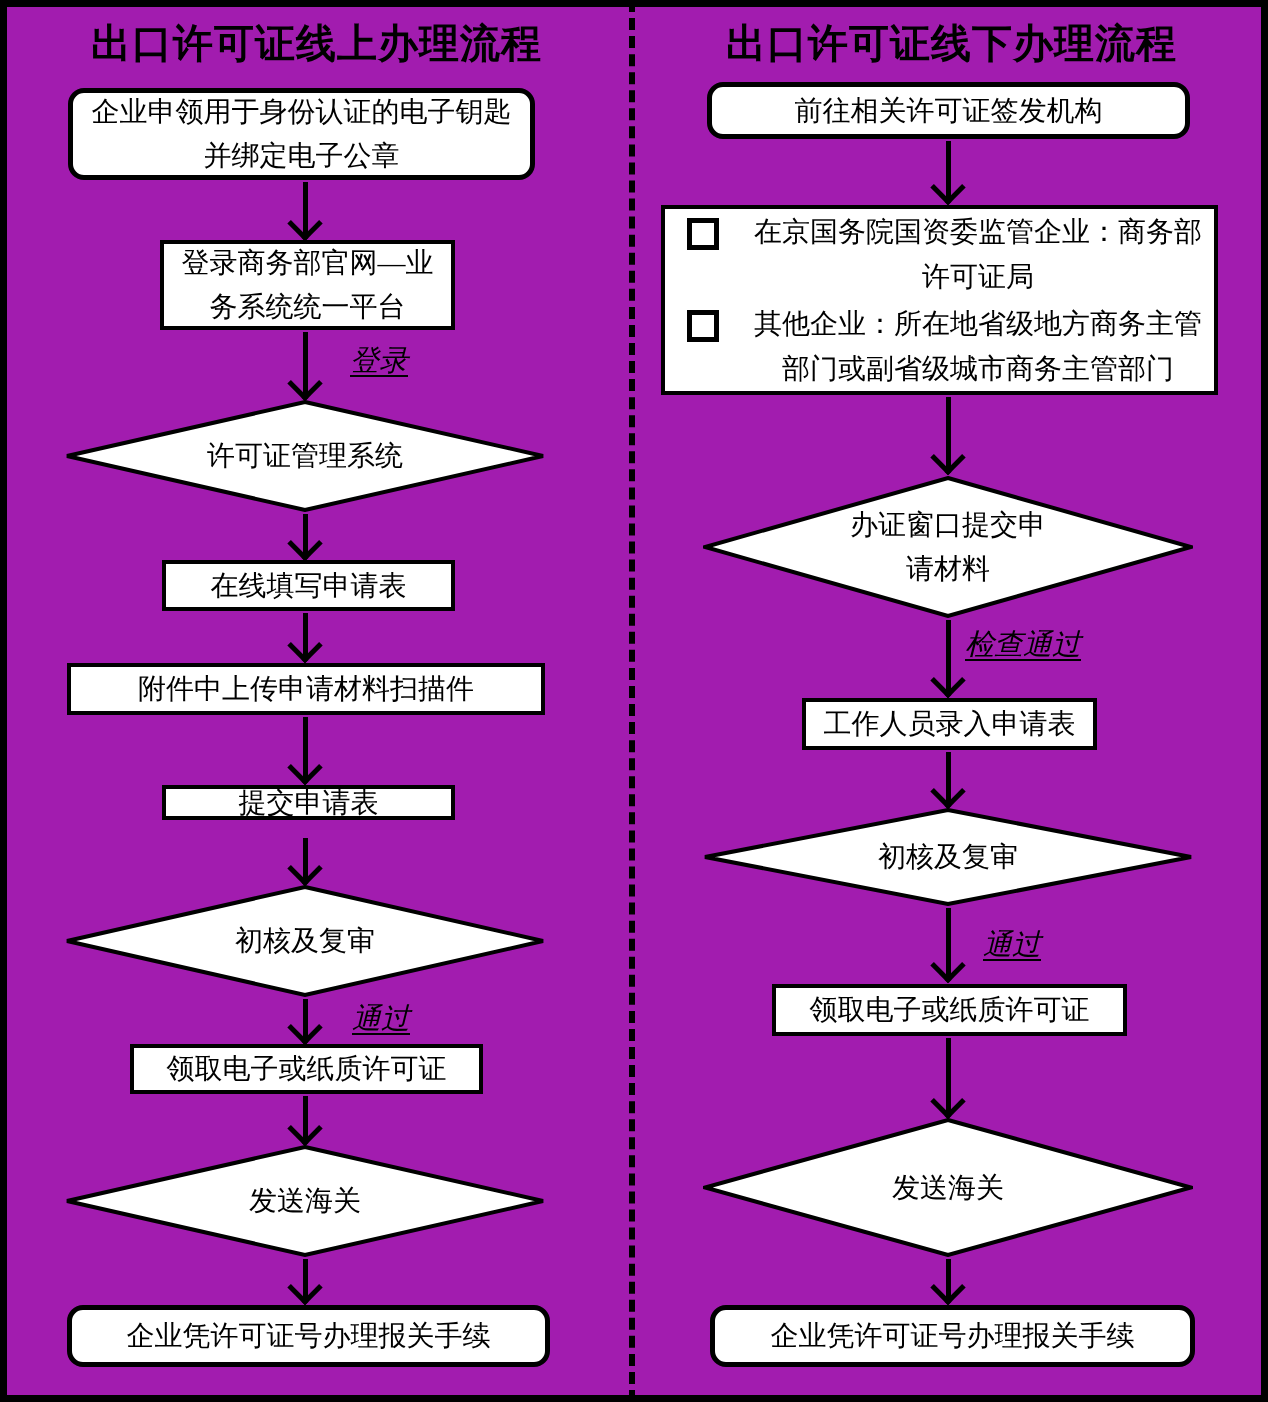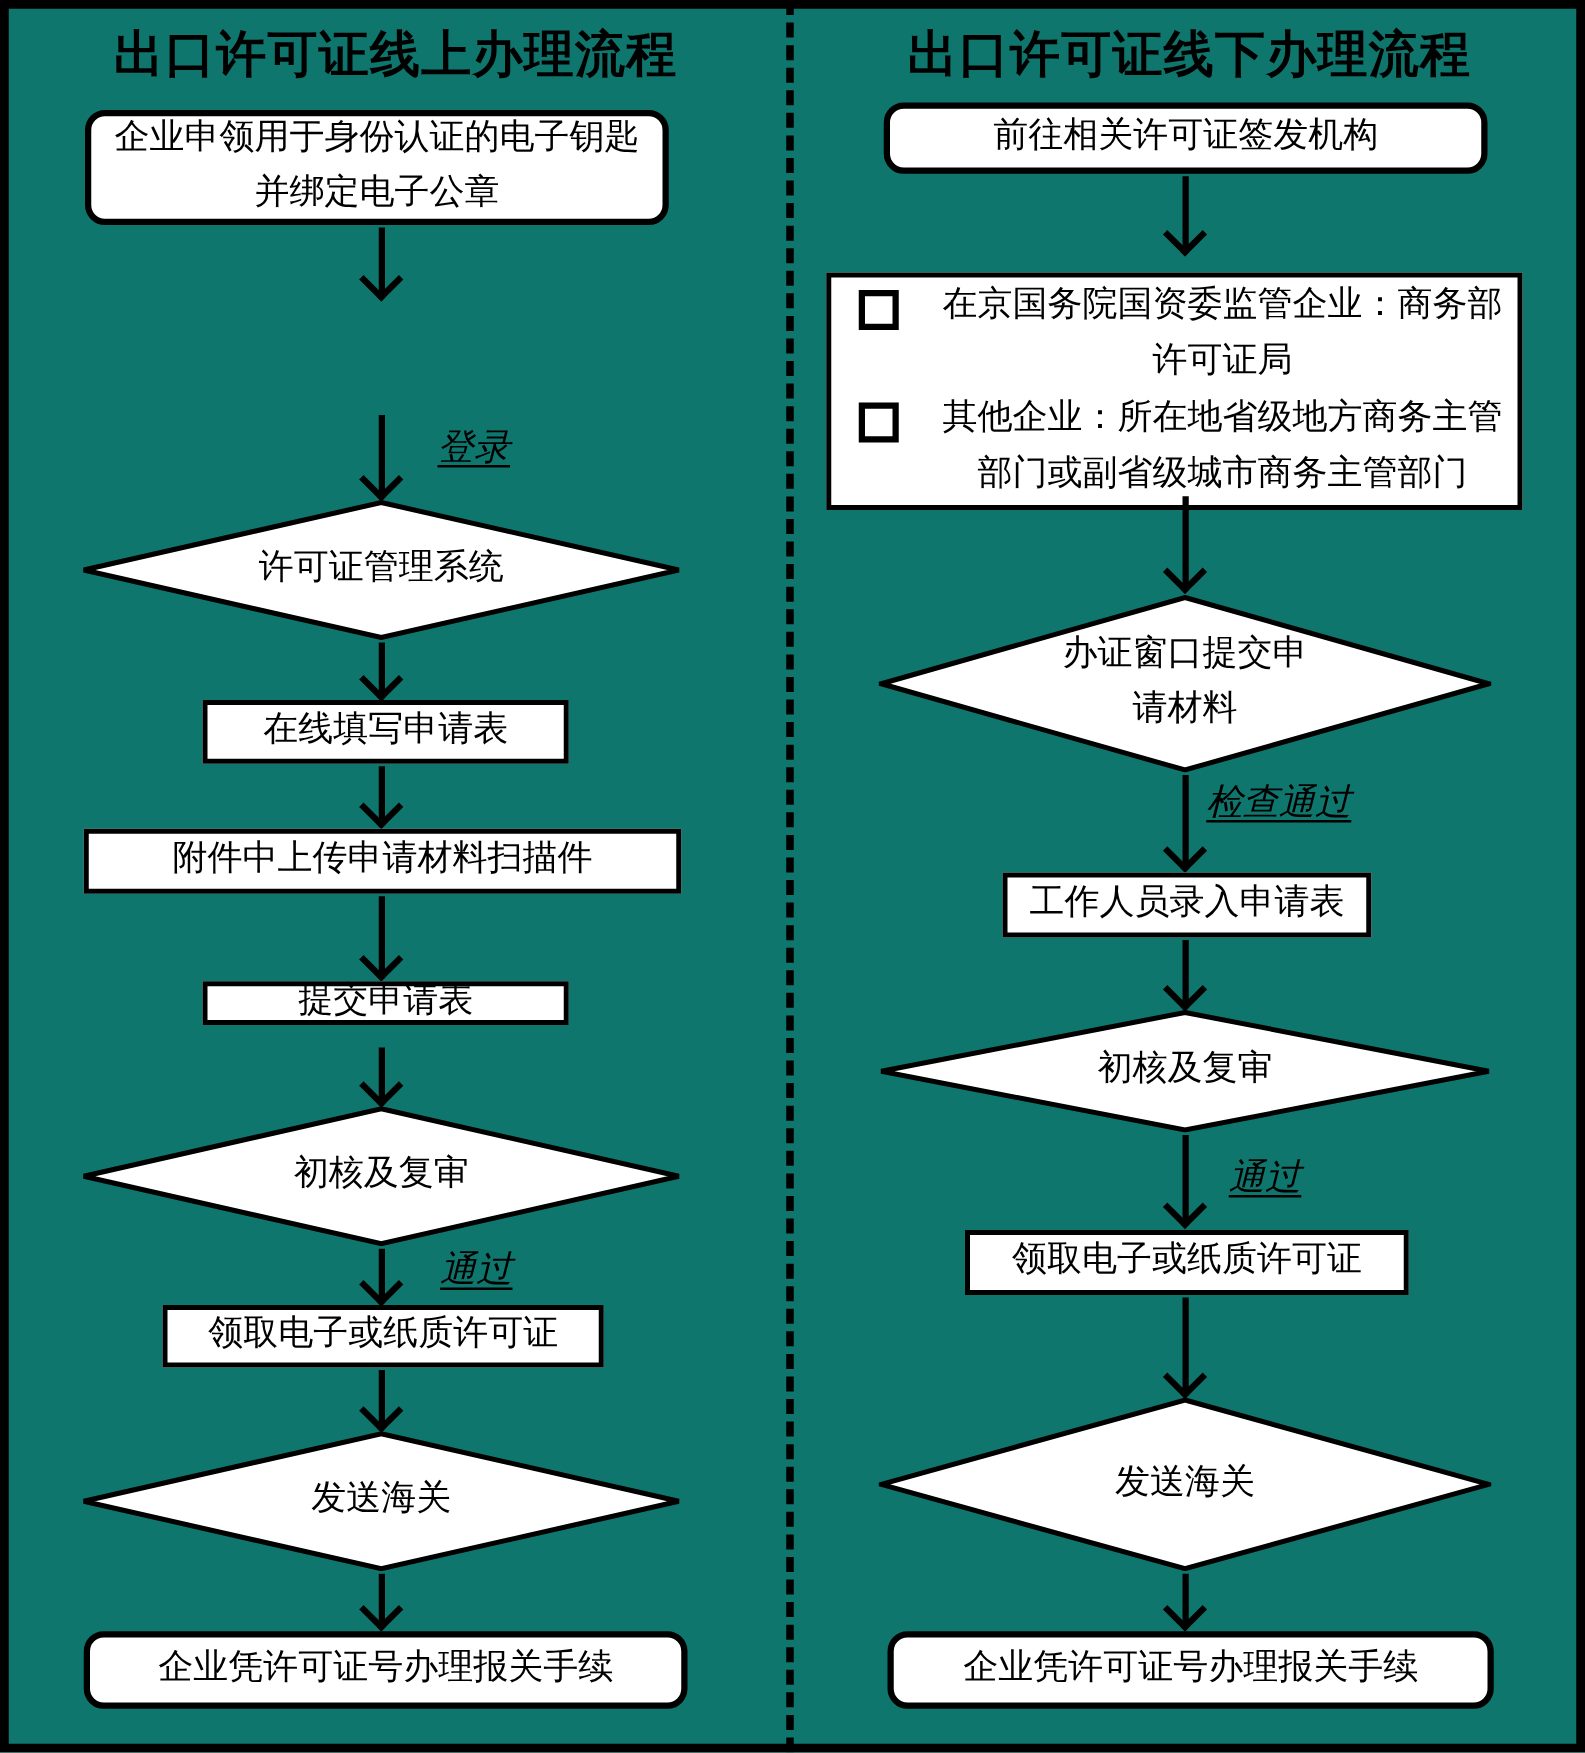--- a/index.html
+++ b/index.html
@@ -1,21 +1,21 @@
 <!DOCTYPE html>
 <html><head>
 <meta charset="utf-8">
 <style>
   html, body { margin: 0; padding: 0; background: #888; }
   .canvas {
     position: relative;
     width: 1268px;
     height: 1402px;
-    background: #0f766e;
-    font-family: Liberation Mono, monospace;
+    background: #a21caf;
+    font-family: Liberation Serif, serif;
     color: #000;
     overflow: hidden;
     margin: 0 auto;
   }
   .frame {
     position: absolute; inset: 0;
     border: 7px solid #000;
     pointer-events: none;
   }
   .divider {
@@ -84,20 +84,23 @@
   <div class="divider"></div>
 
   <div class="col-title" style="left:0;width:633px;">出口许可证线上办理流程</div>
 
   <div class="node terminator" style="left:68px;top:88px;width:467px;height:92px;">
     <span class="wrap-15">企业申领用于身份认证的电子钥匙并绑定电子公章</span>
   </div>
 
   <div class="arrow" style="left:287px;top:182px;height:58px;"></div>
 
+  <div class="node" style="left:160px;top:240px;width:295px;height:90px;">
+    <span class="wrap-9">登录商务部官网—业务系统统一平台</span>
+  </div>
 
   <div class="edge-label" style="left:350px;top:342px;">登录</div>
   <div class="arrow" style="left:287px;top:332px;height:68px;"></div>
 
   <div class="diamond" style="left:65px;top:400px;width:480px;height:112px;">
     <svg width="480" height="112">
       <polygon points="240,2 478,56 240,110 2,56" fill="#ffffff" stroke="#000000" stroke-width="4"></polygon>
     </svg>
     <div class="diamond-label">许可证管理系统</div>
   </div>
@@ -152,21 +155,21 @@
   </div>
 
   <div class="col-title" style="left:635px;width:633px;">出口许可证线下办理流程</div>
 
   <div class="node terminator" style="left:707px;top:82px;width:483px;height:57px;justify-content:center;">
     <span>前往相关许可证签发机构</span>
   </div>
 
   <div class="arrow" style="left:930px;top:141px;height:63px;"></div>
 
-  <div class="bullets-box" style="left:661px;top:218px;width:557px;height:190px;">
+  <div class="bullets-box" style="left:661px;top:205px;width:557px;height:190px;justify-content:space-between;">
     <div class="bullet-item">
       <span class="bullet-square"></span>
       <span class="bullet-text">在京国务院国资委监管企业：商务部许可证局</span>
     </div>
     <div class="bullet-item">
       <span class="bullet-square"></span>
       <span class="bullet-text">其他企业：所在地省级地方商务主管部门或副省级城市商务主管部门</span>
     </div>
   </div>
 

